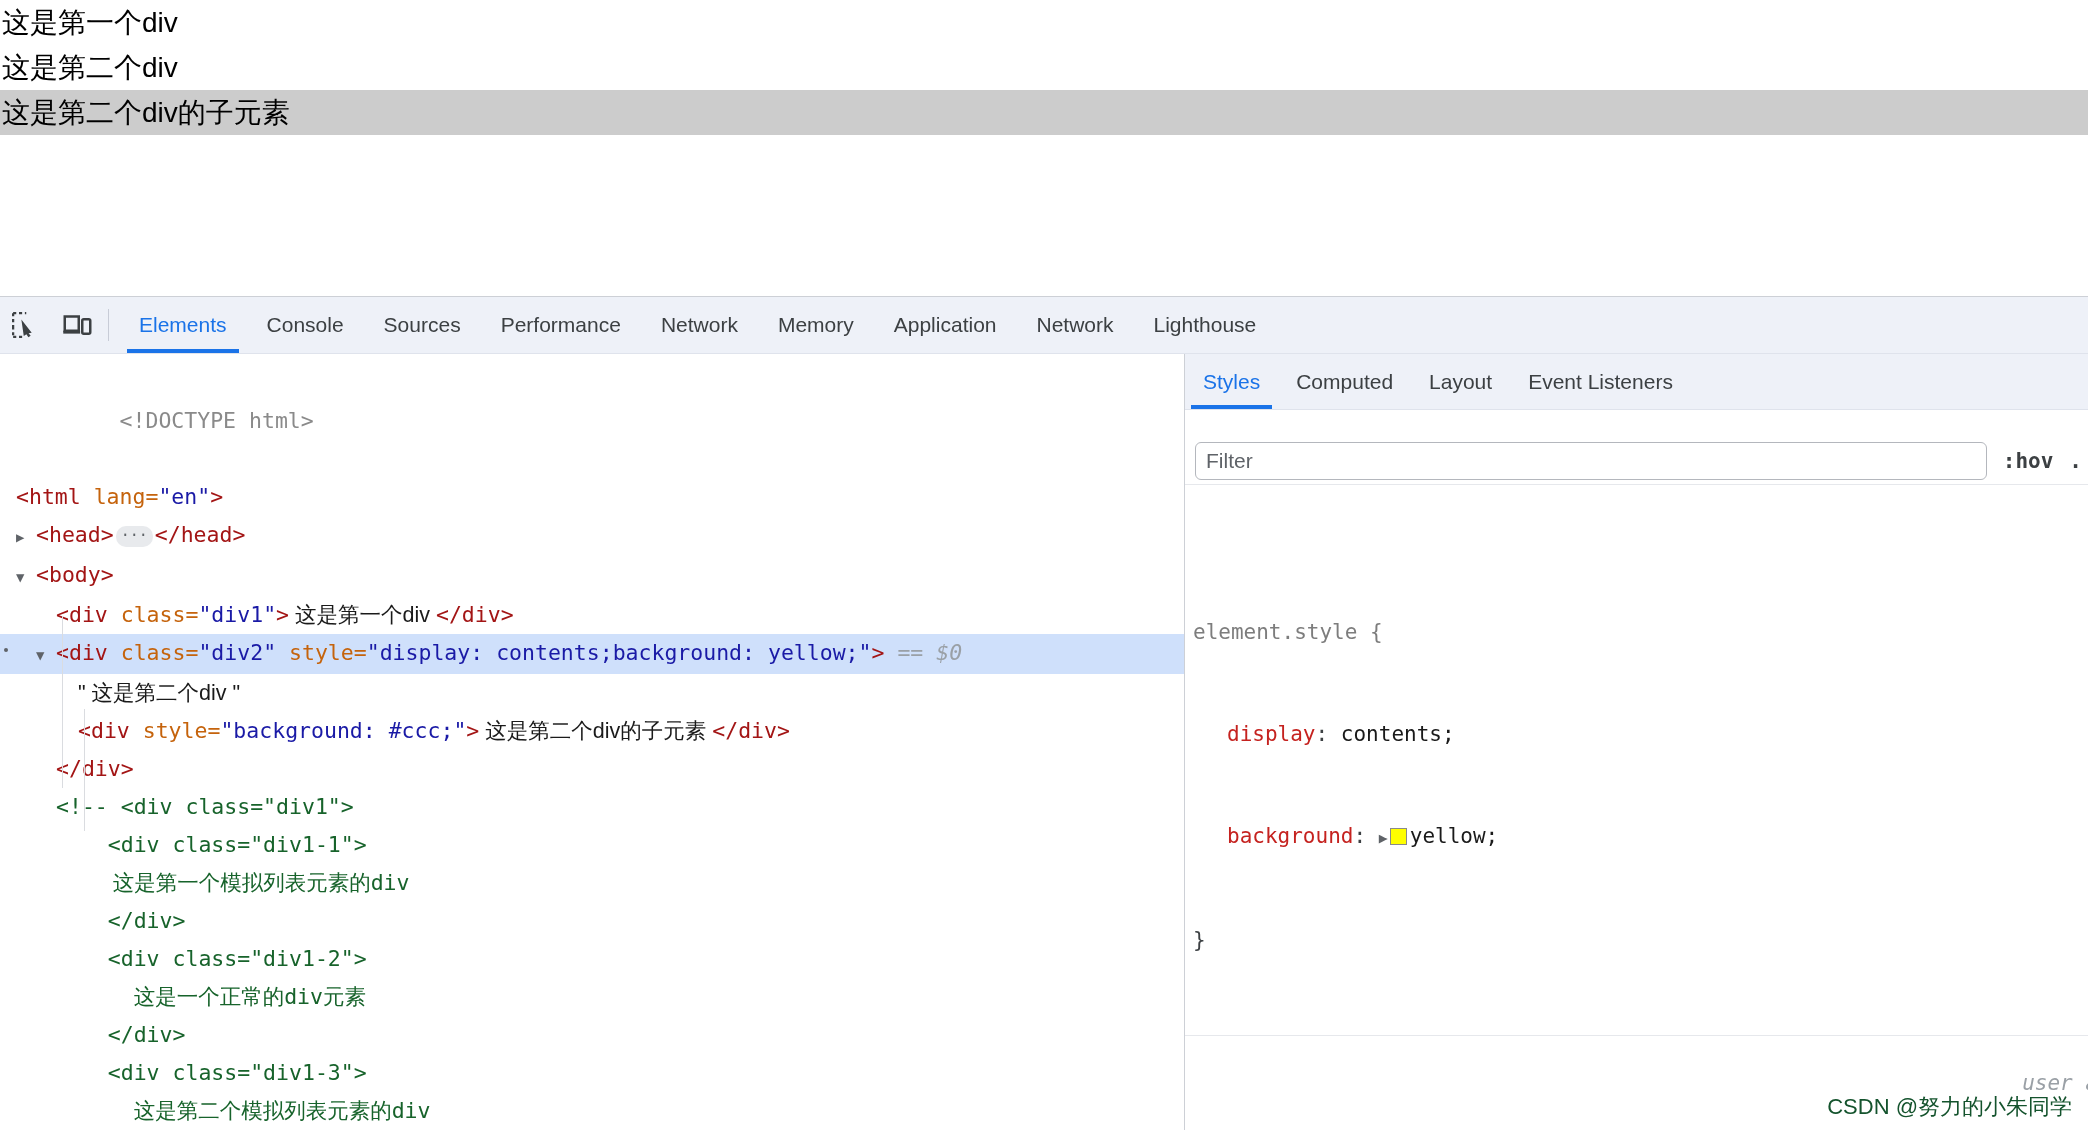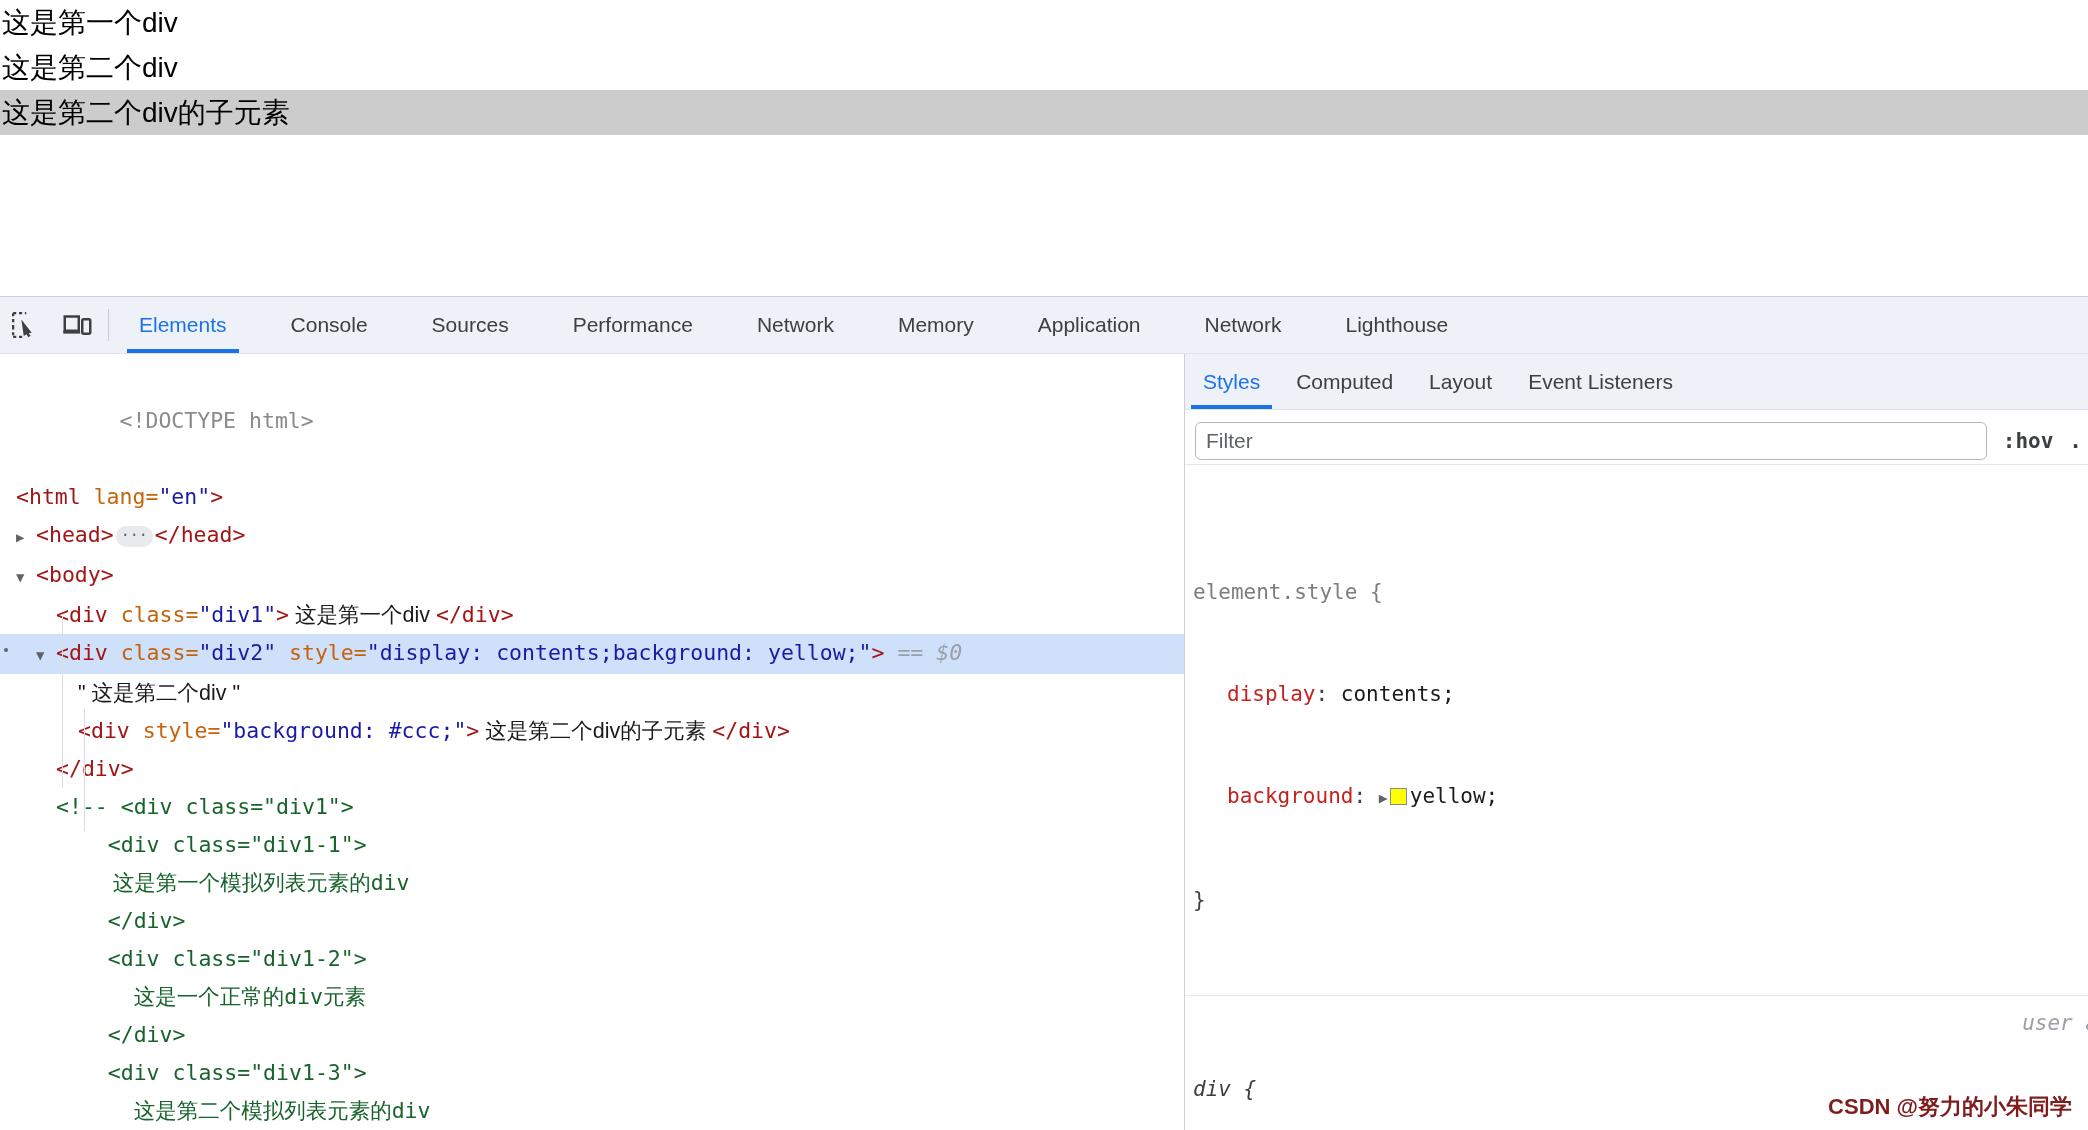--- a/index.html
+++ b/index.html
@@ -39,21 +39,21 @@
   #dt-toolbar {
     height:57px; min-height:57px;
     background:#eef1f8;
     display:flex; align-items:stretch;
     border-bottom:1px solid #dfe3ec;
     position:relative;
   }
   .tool-icons { display:flex; align-items:center; padding:0 8px 0 6px; gap:14px; }
   .tool-icon { width:38px; height:38px; display:flex; align-items:center; justify-content:center; cursor:pointer; }
   .vsep { width:1px; background:#c8ccd7; margin:12px 10px 12px 4px; }
-  .tabs { display:flex; align-items:stretch;gap:24px; }
+  .tabs { display:flex; align-items:stretch; }
   .tab {
     padding:0 20px;
     display:flex; align-items:center;
     font-size:21px;
     color:#3c4043;
     cursor:pointer;
     position:relative;
     white-space:nowrap;
   }
   .tab.active { color:#1a73e8; }
@@ -104,20 +104,21 @@
   }
   .sel-dot { position:absolute; left:4px; top:14px; width:4px; height:4px; background:#5f6368; border-radius:50%; }
   .guide { position:absolute; background:#dadce0; width:1px; }
 
   
   #styles-pane {
     flex:1; min-width:0;
     background:#fff;
     display:flex; flex-direction:column;
     overflow:hidden;
+    gap:20px;
   }
   #styles-tabs {
     height:56px; min-height:56px;
     background:#eef1f8;
     display:flex; align-items:stretch;
     border-bottom:1px solid #dfe3ec;
   }
   .stab {
     padding:0 18px; display:flex; align-items:center;
     font-size:21px; color:#3c4043; cursor:pointer; position:relative; white-space:nowrap;
@@ -181,24 +182,23 @@
   .arrow { color:#5f6368; font-size:15px; }
   .left-strip { position:absolute; left:0; top:0; bottom:0; width:5px; }
 
   
   #boxmodel-wrap {
     flex:1; position:relative;
   }
 
   #watermark {
     position:absolute; right:16px; bottom:8px;
-    font-size:22px; color:#7f1d1d;
+    font-size:22px; color:#14532d;
     font-family:"Liberation Sans", sans-serif;
     white-space:nowrap;
-    font-weight:bold;
   }
 </style>
 </head>
 <body>
 
 <div id="viewport">
   <div class="page-line">这是第一个div</div>
   <div class="page-line">这是第二个div</div>
   <div class="page-line shaded">这是第二个div的子元素</div>
 </div>

